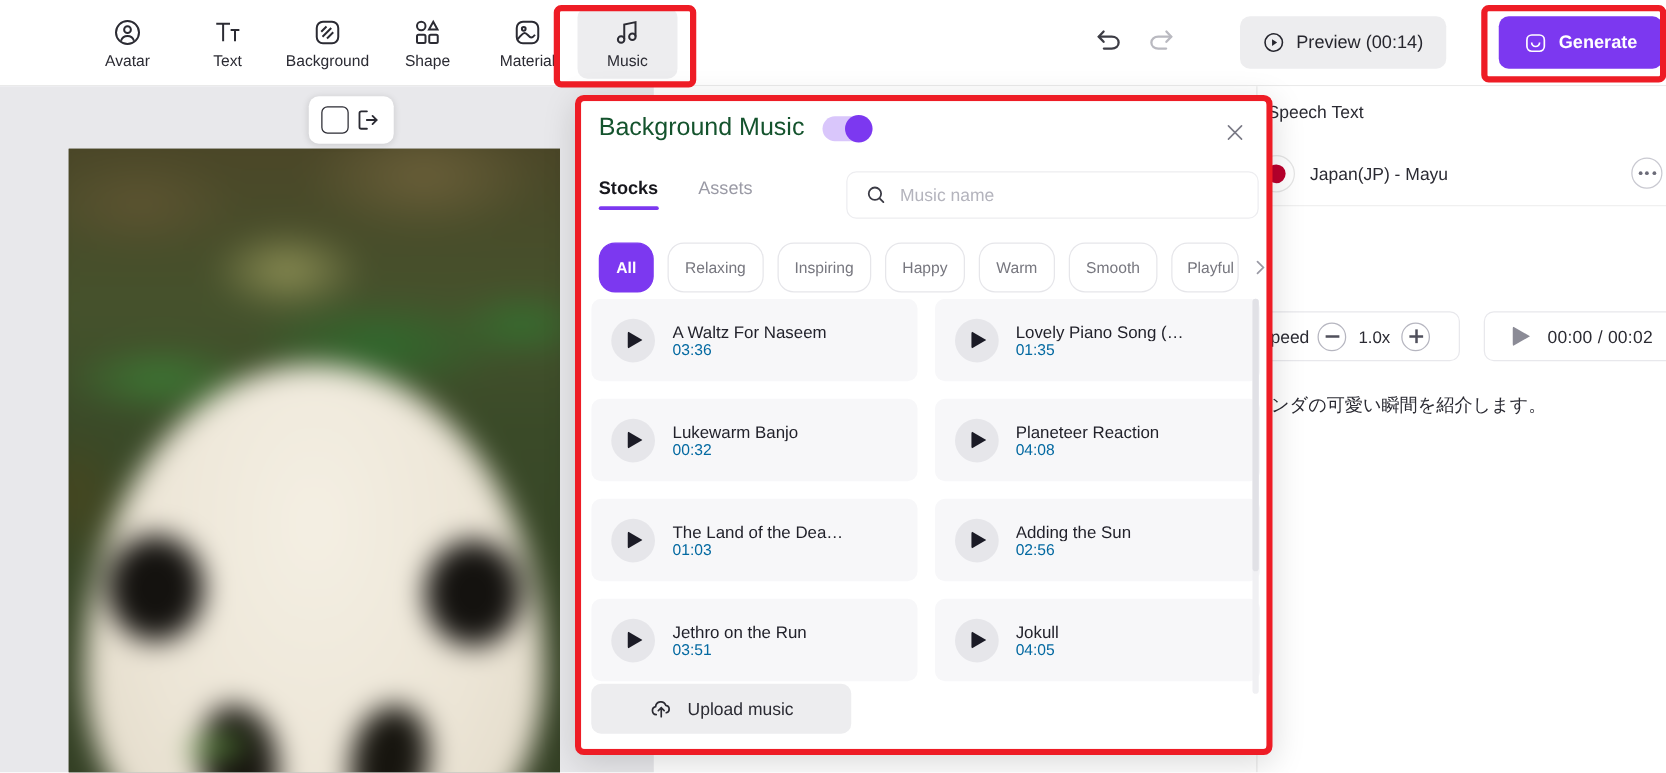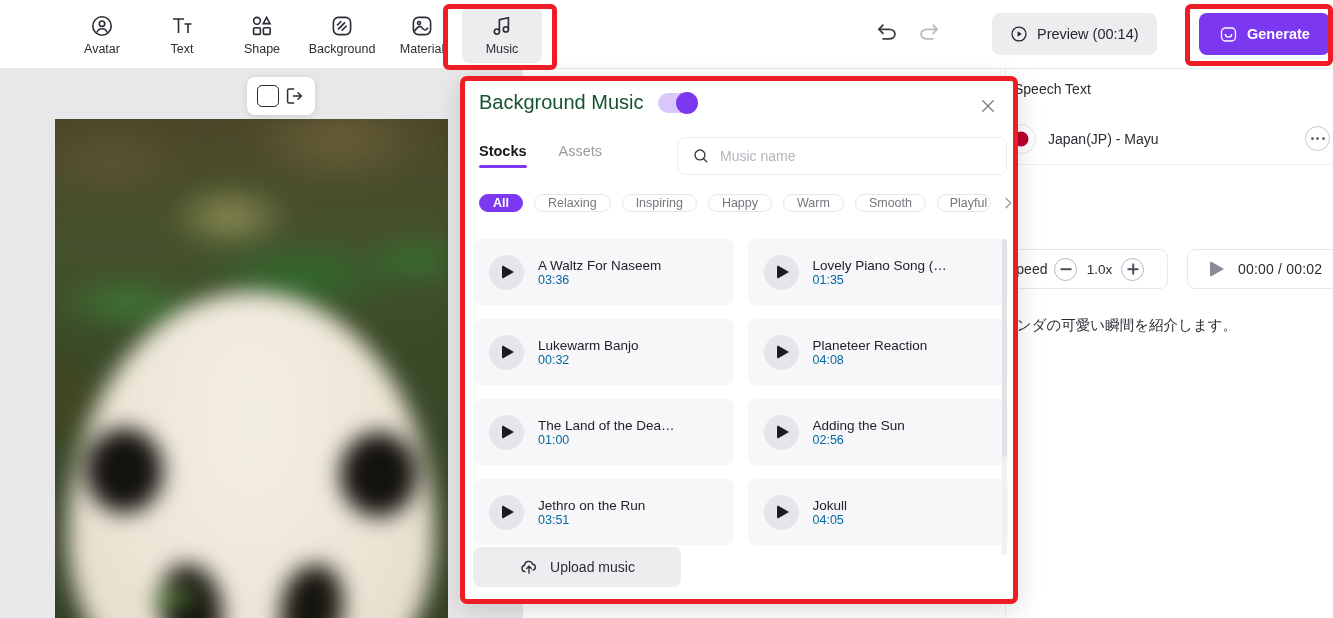--- a/index.html
+++ b/index.html
@@ -211,21 +211,21 @@
   }
   .search-box .ico { width: 18px; height: 18px; color: #3b3b45; flex: 0 0 auto; }
   .search-box input {
     border: 0; outline: none; font-size: 14px; color: #ec4899; width: 100%;
     font-family: "Liberation Sans", sans-serif; background: transparent;
   }
   .search-box input::placeholder { color: #b4b4bd; }
 
   .chips { position: absolute; left: 14px; top: 113px; display: flex; align-items: center; gap: 11px; }
   .chip {
-    height: 18px; padding: 0 13px; border-radius: 13px;
+    height: 40px; padding: 0 13px; border-radius: 13px;
     border: 1px solid #e6e6ea; background: #fff;
     display: flex; align-items: center; justify-content: center;
     font-size: 12.5px; color: #77777f; cursor: pointer; white-space: nowrap;
   }
   .chip.active { background: #7c38f0; border-color: #7c38f0; color: #fff; font-weight: 600; }
   .chip.clipped { width: 54px; overflow: hidden; padding: 0; padding-left: 9px; }
   .chips-next { width: 16px; height: 16px; color: #9a9aa5; cursor: pointer; margin-left: -2px; }
 
   .music-list {
     position: absolute; left: 8px; top: 158px; width: 535px; height: 316px;
@@ -302,37 +302,37 @@
               <path d="M3 5h11M8.5 5v14"></path>
               <path d="M14.5 10h7M18 10v9"></path>
             </svg>
         </span>
         <span class="lbl">Text</span>
       </div>
 
       <div class="tool">
         <span class="ico">
           <svg viewBox="0 0 24 24" fill="none" stroke="currentColor" stroke-width="1.6">
+              <rect x="3.4" y="3.4" width="17.2" height="17.2" rx="5"></rect>
+              <path d="M8 15.4l7-7M11.6 16.8l5-5M7 11.4l4.2-4.2"></path>
+            </svg>
+        </span>
+        <span class="lbl">Background</span>
+      </div>
+
+      <div class="tool">
+        <span class="ico">
+          <svg viewBox="0 0 24 24" fill="none" stroke="currentColor" stroke-width="1.6">
               <circle cx="7" cy="6.8" r="3.4"></circle>
               <path d="M16.6 3.4l3.4 6.2h-6.8z"></path>
               <rect x="3.6" y="13.8" width="6.8" height="6.6" rx="1.2"></rect>
               <rect x="13.4" y="13.8" width="6.8" height="6.6" rx="1.2"></rect>
             </svg>
         </span>
         <span class="lbl">Shape</span>
-      </div>
-
-      <div class="tool">
-        <span class="ico">
-          <svg viewBox="0 0 24 24" fill="none" stroke="currentColor" stroke-width="1.6">
-              <rect x="3.4" y="3.4" width="17.2" height="17.2" rx="5"></rect>
-              <path d="M8 15.4l7-7M11.6 16.8l5-5M7 11.4l4.2-4.2"></path>
-            </svg>
-        </span>
-        <span class="lbl">Background</span>
       </div>
 
       <div class="tool">
         <span class="ico">
           <svg viewBox="0 0 24 24" fill="none" stroke="currentColor" stroke-width="1.6">
               <rect x="3.4" y="3.4" width="17.2" height="17.2" rx="5"></rect>
               <circle cx="9" cy="9" r="1.5"></circle>
               <path d="M4.2 17.4c2.6-3.4 4.2-5 5.6-5 1.9 0 3.4 3.6 5.2 3.6 1.1 0 2.1-1 3-2.2"></path>
             </svg>
         </span>
@@ -547,21 +547,21 @@
             <span class="nm">Planeteer Reaction</span>
             <span class="dur">04:08</span>
           </span>
         </div>
         <div class="music-card">
           <span class="play">
               <span class="tri"></span>
             </span>
           <span class="meta">
             <span class="nm">The Land of the Dea…</span>
-            <span class="dur">01:00</span>
+            <span class="dur">01:03</span>
           </span>
         </div>
         <div class="music-card">
           <span class="play">
               <span class="tri"></span>
             </span>
           <span class="meta">
             <span class="nm">Adding the Sun</span>
             <span class="dur">02:56</span>
           </span>

